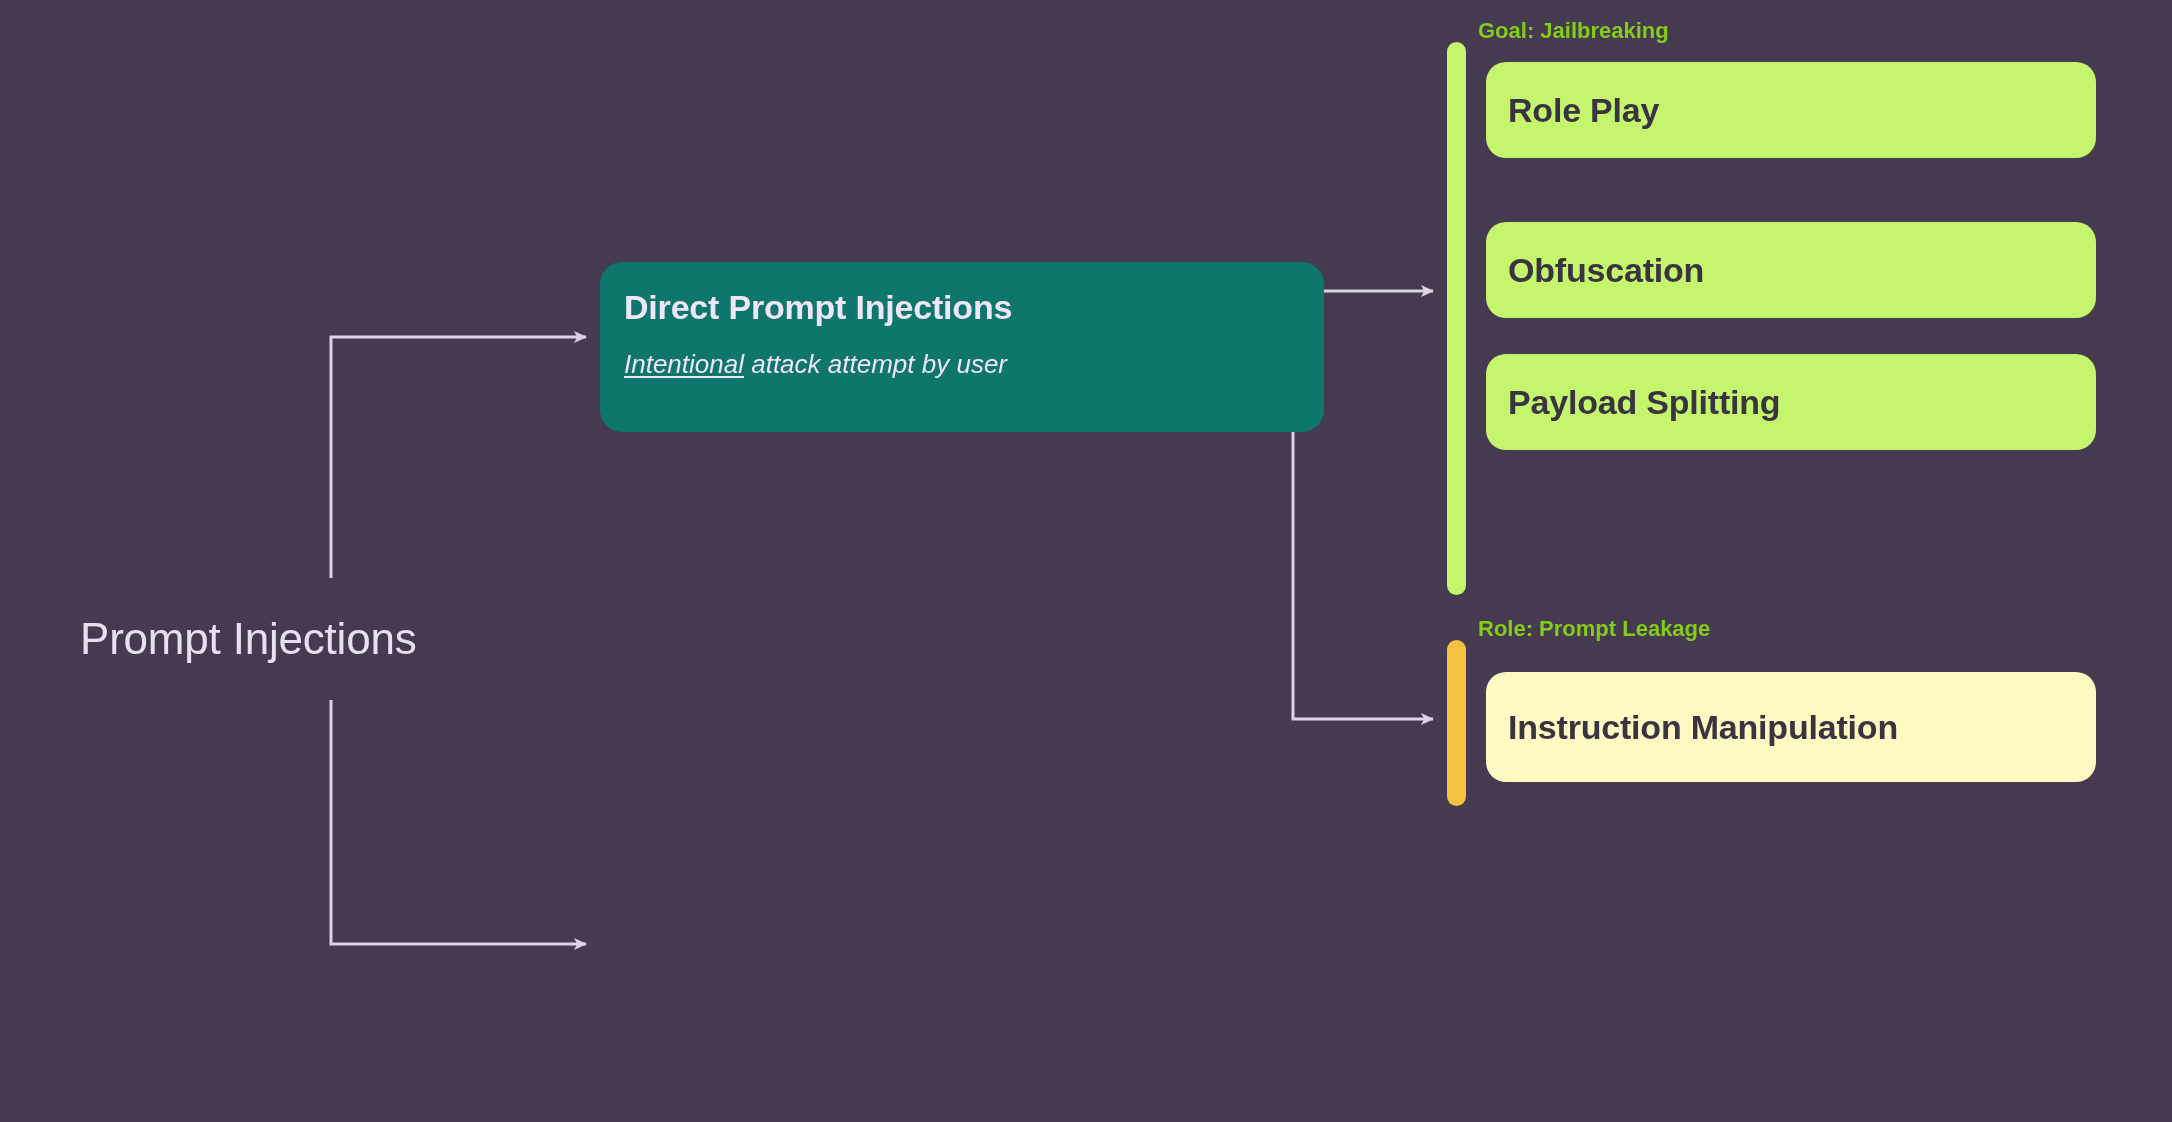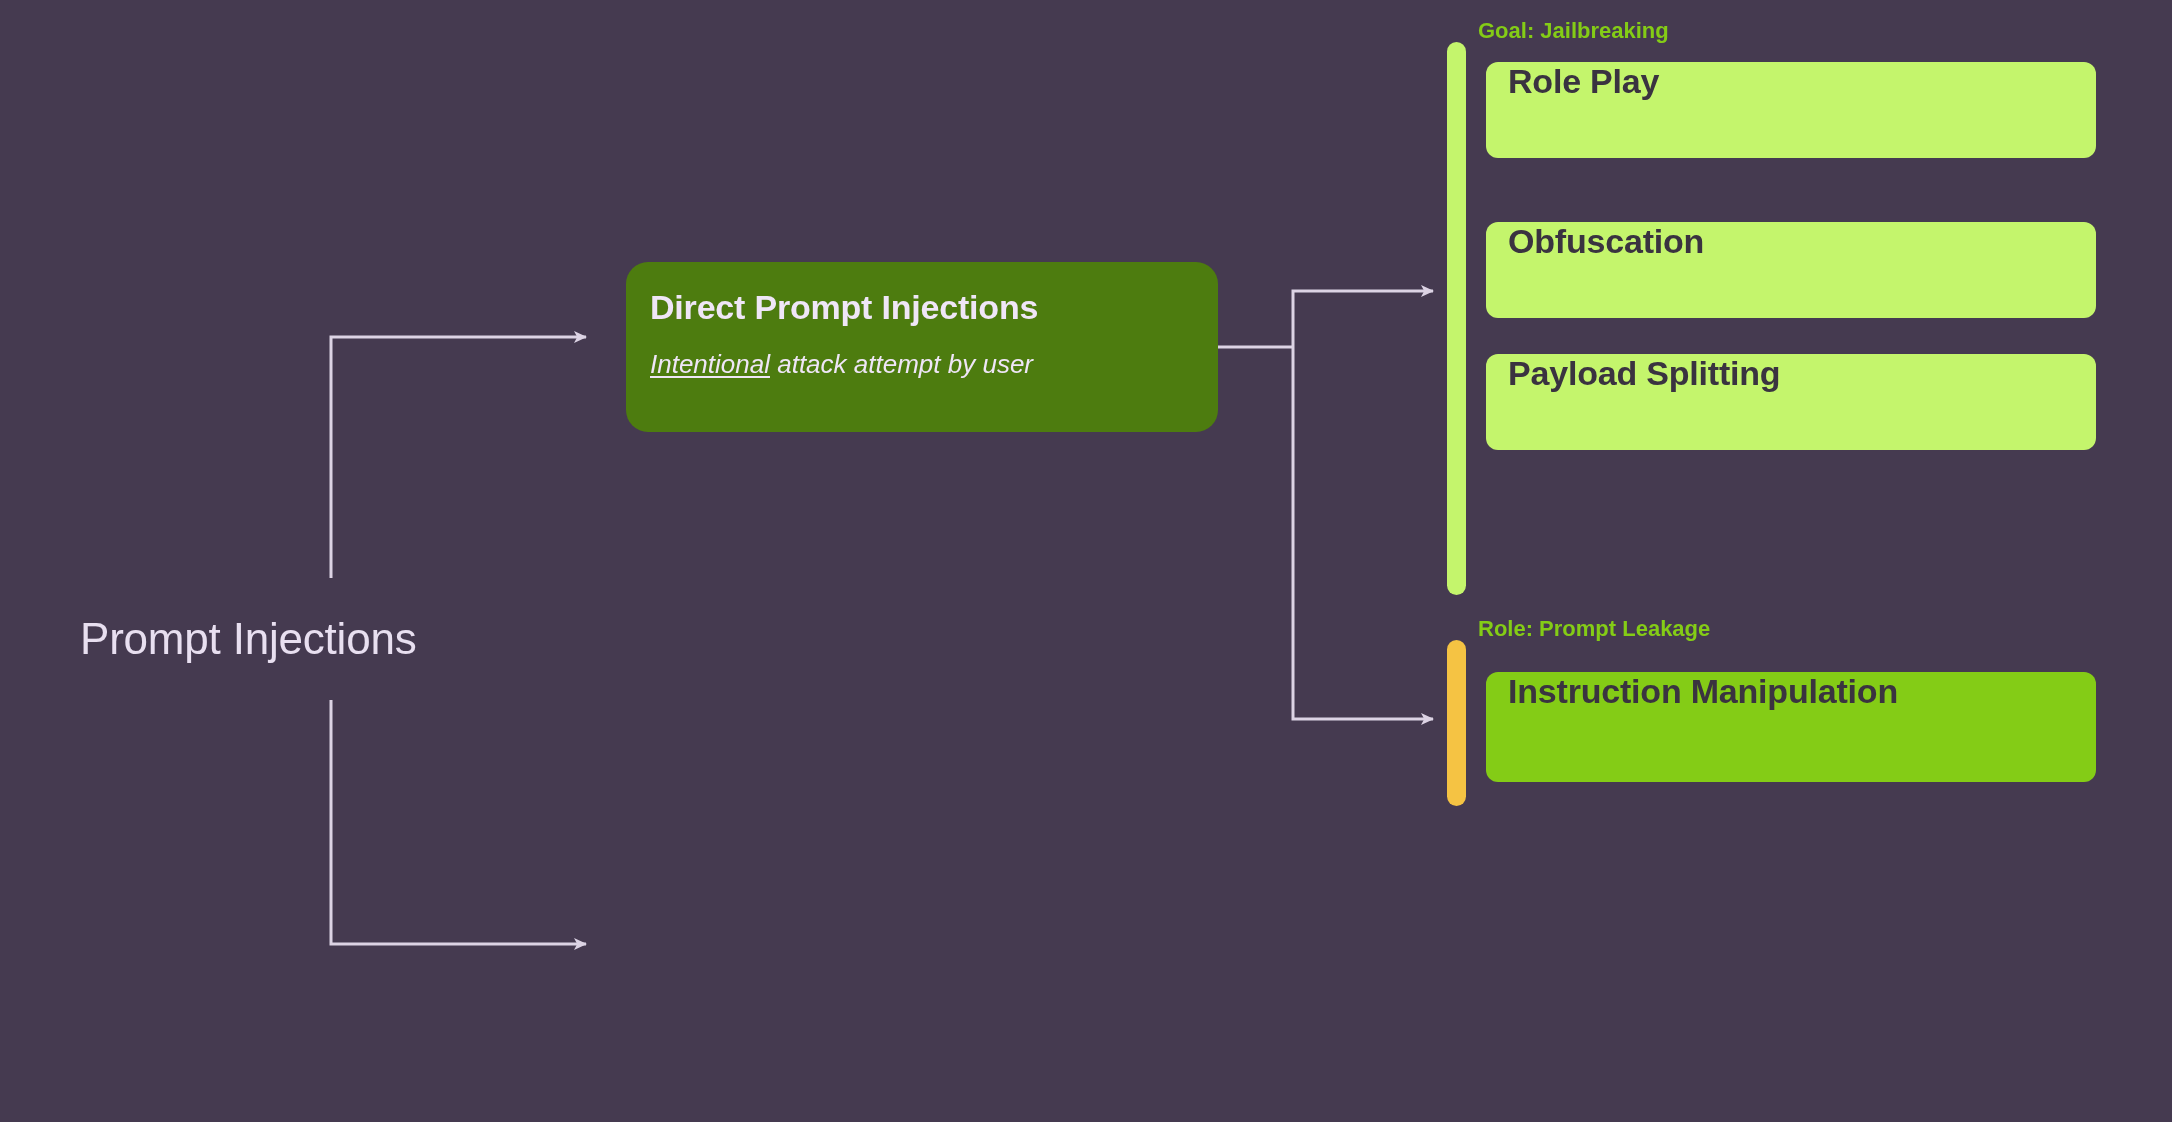--- a/index.html
+++ b/index.html
@@ -14,22 +14,22 @@
 
   svg.edges { position:absolute; left:0; top:0; width:2172px; height:1122px; pointer-events:none; }
 
   .root-label {
     position:absolute; left:80px; top:614px;
     font-size:44px; font-weight:normal; color:#E8DFF0;
     letter-spacing:-0.2px; white-space:nowrap;
   }
 
   .pnode {
-    position:absolute; left:626px; width:592px;
-    background:#4d7c0f; border-radius:22px;
+    position:absolute; left:600px; width:724px;
+    background:#0f766e; border-radius:22px;
     box-sizing:border-box; padding:26px 24px 0 24px;
   }
   .pnode.direct   { top:262px; height:170px; }
   .pnode.indirect { top:866px; height:166px; }
   .pnode .title {
     font-size:34px; font-weight:bold; color:#EFE6F7;
     letter-spacing:-0.2px; line-height:1.15; white-space:nowrap;
   }
   .pnode .sub {
     margin-top:22px; font-size:26px; font-style:italic;
@@ -46,29 +46,29 @@
   .group.leak   { left:1447px; top:640px; }
   .group.leak .bar   { height:166px; background:#F5C343; }
 
   .group .heading {
     position:absolute; left:31px; top:-24px;
     font-size:22px; font-weight:bold; color:#84cc16; white-space:nowrap;
   }
 
   .leafbox {
     position:absolute; left:1486px; width:610px; height:96px;
-    border-radius:12px; box-sizing:border-box;
-    display:flex; padding:0 22px;
+    border-radius:20px; box-sizing:border-box;
+    display:flex; align-items:center; padding:0 22px;
   }
   .leafbox .lbl {
     font-size:34px; font-weight:bold; color:#3A3340;
     letter-spacing:-0.2px; white-space:nowrap;
   }
   .leafbox.green  { background:#C4F56C; }
-  .leafbox.orange { background:#84cc16; }
+  .leafbox.orange { background:#fef9c3; }
 </style>
 </head>
 <body>
 
 <div id="stage">
 
   <svg class="edges" viewBox="0 0 2172 1122" xmlns="http://www.w3.org/2000/svg">
     <defs>
       <marker id="ah" markerWidth="13" markerHeight="12" refX="12" refY="6" orient="auto" markerUnits="userSpaceOnUse">
         <path d="M0,0 L13,6 L0,12 L3.2,6 Z" fill="#DCD3E4"></path>

